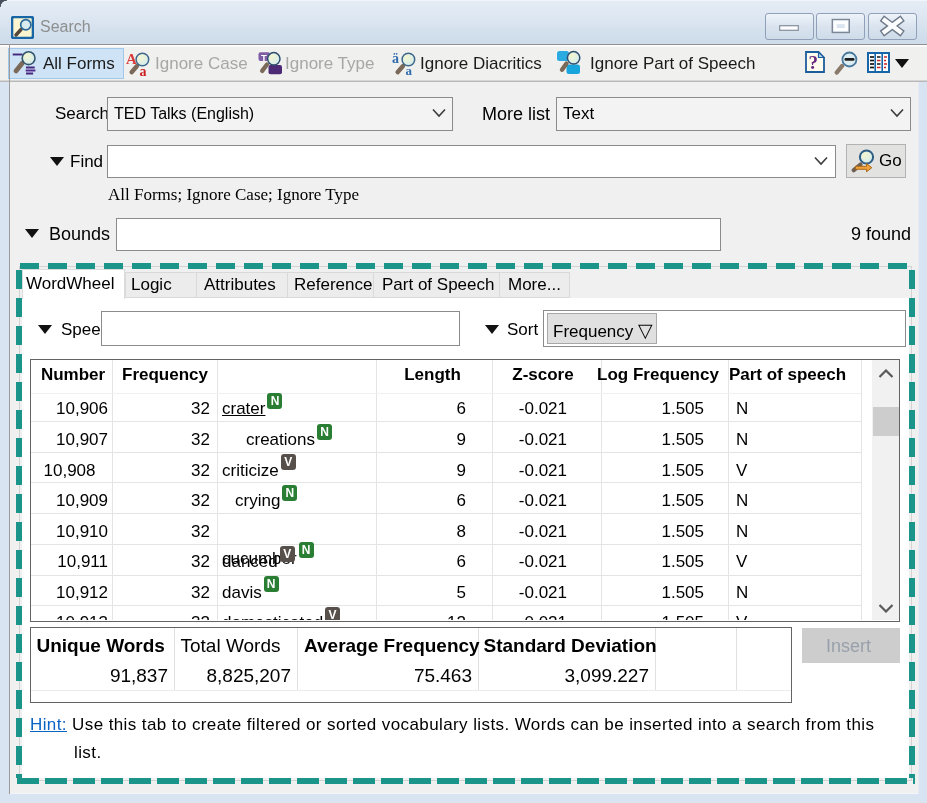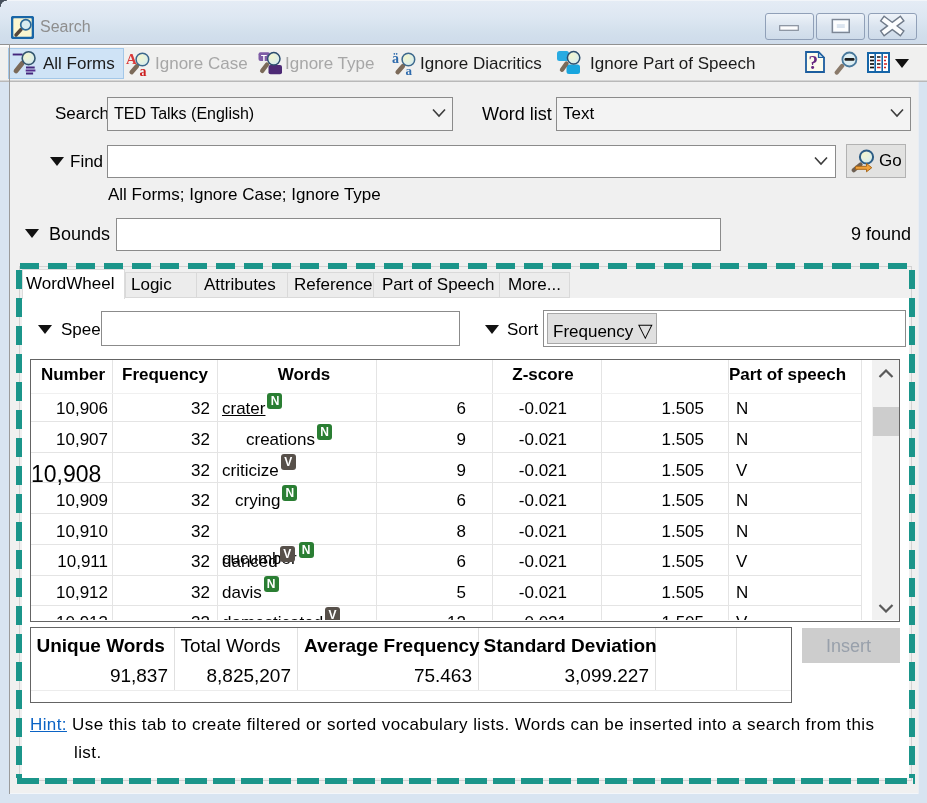--- a/index.html
+++ b/index.html
@@ -143,41 +143,41 @@
 <div class="abs" style="left:9px;top:44px;width:1px;height:750px;background:#9b9b9b;"></div>
 <div class="abs" style="left:10px;top:792.5px;width:908px;height:1.5px;background:#f3f6fa;"></div>
 <div class="abs" style="left:918px;top:82px;width:1px;height:712px;background:#e9edf3;"></div>
 
 <div class="abs lbl" style="left:55px;top:104px;">Search</div>
 <div class="abs combo" style="left:107px;top:97px;width:346px;height:34px;"></div>
 <div class="abs" style="left:114px;top:105px;font-size:16px;">TED Talks (English)</div>
 <svg class="abs" style="left:432px;top:108px;" width="14" height="10" viewBox="0 0 14 10">
     <path d="M 1 1.5 L 7 8 L 13 1.5" fill="none" stroke="#3c3c3c" stroke-width="1.6"></path>
   </svg>
-<div class="abs" style="left:482px;top:103.5px;font-size:18px;">Word list</div>
+<div class="abs" style="left:482px;top:103.5px;font-size:18px;">More list</div>
 <div class="abs combo" style="left:556px;top:97px;width:355px;height:34px;"></div>
 <div class="abs lbl" style="left:563px;top:104px;">Text</div>
 <svg class="abs" style="left:890px;top:108px;" width="14" height="10" viewBox="0 0 14 10">
     <path d="M 1 1.5 L 7 8 L 13 1.5" fill="none" stroke="#3c3c3c" stroke-width="1.6"></path>
   </svg>
 
 <div class="abs" style="left:50px;top:157px;width:0;height:0;border-left:7px solid transparent;border-right:7px solid transparent;border-top:9px solid #111;"></div>
 <div class="abs lbl" style="left:70px;top:152px;">Find</div>
 <div class="abs combow" style="left:107px;top:145px;width:729px;height:33px;"></div>
 <svg class="abs" style="left:814px;top:156px;" width="14" height="10" viewBox="0 0 14 10">
     <path d="M 1 1.5 L 7 8 L 13 1.5" fill="none" stroke="#3c3c3c" stroke-width="1.6"></path>
   </svg>
 <div class="abs" style="left:846px;top:144px;width:60px;height:34px;background:#e2e2e1;border:1px solid #b2b2b2;"></div>
 <svg class="abs" style="left:851px;top:147px;" width="28" height="28" viewBox="0 0 28 28">
   <line x1="9.5" y1="17.5" x2="2.8" y2="23.2" stroke="#6e6053" stroke-width="4.2" stroke-linecap="round"></line>
   <circle cx="15.5" cy="10" r="6.6" fill="url(#lens)" stroke="#2d5d85" stroke-width="2"></circle>
   <path d="M 4.5 19.3 L 15.5 19.3 L 15.5 16.5 L 20.8 20.7 L 15.5 24.8 L 15.5 22.3 L 4.5 22.3 Z" fill="#f0a13a" stroke="#a8681a" stroke-width="1"></path>
 </svg>
 <div class="abs lbl" style="left:879px;top:151px;">Go</div>
-<div class="abs lbl" style="left:108px;top:185px;">All Forms; Ignore Case; Ignore Type</div>
+<div class="abs lbl" style="left:108px;top:185px;font-family:Liberation Serif, serif;">All Forms; Ignore Case; Ignore Type</div>
 
 <div class="abs" style="left:25px;top:229px;width:0;height:0;border-left:7px solid transparent;border-right:7px solid transparent;border-top:9px solid #111;"></div>
 <div class="abs" style="left:49px;top:224px;font-size:18px;">Bounds</div>
 <div class="abs combow" style="left:116px;top:218px;width:605px;height:33px;"></div>
 <div class="abs" style="left:811px;top:224px;width:100px;text-align:right;font-size:18px;">9 found</div>
 
 <div class="abs" style="left:19px;top:266px;width:893px;height:515px;border:1px solid #d2d2d2;"></div>
 <div class="abs" style="left:16px;top:263px;width:899px;height:6px;background:repeating-linear-gradient(90deg,transparent 0 4px,#1b958a 4px 23px,transparent 23px 28px);"></div>
 <div class="abs" style="left:16px;top:778px;width:899px;height:6px;background:repeating-linear-gradient(90deg,transparent 0 1px,#1b958a 1px 23px,transparent 23px 28px);"></div>
 <div class="abs" style="left:16px;top:263px;width:6px;height:515px;background:repeating-linear-gradient(180deg,transparent 0 7px,#1b958a 7px 26px,transparent 26px 28px);"></div>
@@ -220,38 +220,39 @@
 <div class="abs" style="left:0;top:33px;width:830px;height:1px;background:#f0f0f0;"></div>
 <div class="abs" style="left:0;top:61px;width:830px;height:1px;background:#e4e4e4;"></div>
 <div class="abs" style="left:0;top:91.5px;width:830px;height:1px;background:#e4e4e4;"></div>
 <div class="abs" style="left:0;top:122px;width:830px;height:1px;background:#e4e4e4;"></div>
 <div class="abs" style="left:0;top:152.5px;width:830px;height:1px;background:#e4e4e4;"></div>
 <div class="abs" style="left:0;top:183.5px;width:830px;height:1px;background:#e4e4e4;"></div>
 <div class="abs" style="left:0;top:214.5px;width:830px;height:1px;background:#e4e4e4;"></div>
 <div class="abs" style="left:0;top:245px;width:830px;height:1px;background:#e4e4e4;"></div>
 <div class="abs" style="left:-108px;top:5px;width:300px;text-align:center;font-size:17px;font-weight:bold;">Number</div>
 <div class="abs" style="left:-16px;top:5px;width:300px;text-align:center;font-size:17px;font-weight:bold;">Frequency</div>
-<div class="abs" style="left:123px;top:5px;width:300px;text-align:center;font-size:17px;font-weight:bold;">Words</div>
+<div class="abs" style="left:251.5px;top:5px;width:300px;text-align:center;font-size:17px;font-weight:bold;">Length</div>
 <div class="abs" style="left:362px;top:5px;width:300px;text-align:center;font-size:17px;font-weight:bold;">Z-score</div>
+<div class="abs" style="left:477px;top:5px;width:300px;text-align:center;font-size:17px;font-weight:bold;">Log Frequency</div>
 <div class="abs" style="left:606.5px;top:5px;width:300px;text-align:center;font-size:17px;font-weight:bold;">Part of speech</div>
 <div class="abs" style="left:0;top:39.4px;width:77px;text-align:right;font-size:17px;">10,906</div>
 <div class="abs" style="left:100px;top:39.4px;width:79px;text-align:right;font-size:17px;">32</div>
 <div class="abs" style="left:191px;top:39.4px;font-size:17px;text-decoration:underline;">crater<span style="display:inline-block;position:relative;top:-9.5px;margin-left:2px;width:15px;height:16px;background:#2a7e33;border-radius:3px;color:#fff;font-size:12px;font-weight:bold;text-align:center;line-height:16px;">N</span></div>
 <div class="abs" style="left:356px;top:39.4px;width:79px;text-align:right;font-size:17px;">6</div>
 <div class="abs" style="left:457px;top:39.4px;width:79px;text-align:right;font-size:17px;">-0.021</div>
 <div class="abs" style="left:594px;top:39.4px;width:79px;text-align:right;font-size:17px;">1.505</div>
 <div class="abs" style="left:705px;top:39.4px;font-size:17px;">N</div>
 <div class="abs" style="left:0;top:70.0px;width:77px;text-align:right;font-size:17px;">10,907</div>
 <div class="abs" style="left:100px;top:70.0px;width:79px;text-align:right;font-size:17px;">32</div>
 <div class="abs" style="left:191px;top:70.0px;font-size:17px;margin-left:24px;">creations<span style="display:inline-block;position:relative;top:-9.5px;margin-left:2px;width:15px;height:16px;background:#2a7e33;border-radius:3px;color:#fff;font-size:12px;font-weight:bold;text-align:center;line-height:16px;">N</span></div>
 <div class="abs" style="left:356px;top:70.0px;width:79px;text-align:right;font-size:17px;">9</div>
 <div class="abs" style="left:457px;top:70.0px;width:79px;text-align:right;font-size:17px;">-0.021</div>
 <div class="abs" style="left:594px;top:70.0px;width:79px;text-align:right;font-size:17px;">1.505</div>
 <div class="abs" style="left:705px;top:70.0px;font-size:17px;">N</div>
-<div class="abs" style="left:0;top:100.5px;width:77px;text-align:left;font-size:23px;">10,908</div>
+<div class="abs" style="left:0;top:100.5px;width:77px;text-align:center;font-size:17px;">10,908</div>
 <div class="abs" style="left:100px;top:100.5px;width:79px;text-align:right;font-size:17px;">32</div>
 <div class="abs" style="left:191px;top:100.5px;font-size:17px;">criticize<span style="display:inline-block;position:relative;top:-9.5px;margin-left:2px;width:15px;height:16px;background:#57504a;border-radius:3px;color:#fff;font-size:12px;font-weight:bold;text-align:center;line-height:16px;">V</span></div>
 <div class="abs" style="left:356px;top:100.5px;width:79px;text-align:right;font-size:17px;">9</div>
 <div class="abs" style="left:457px;top:100.5px;width:79px;text-align:right;font-size:17px;">-0.021</div>
 <div class="abs" style="left:594px;top:100.5px;width:79px;text-align:right;font-size:17px;">1.505</div>
 <div class="abs" style="left:705px;top:100.5px;font-size:17px;">V</div>
 <div class="abs" style="left:0;top:131.1px;width:77px;text-align:right;font-size:17px;">10,909</div>
 <div class="abs" style="left:100px;top:131.1px;width:79px;text-align:right;font-size:17px;">32</div>
 <div class="abs" style="left:191px;top:131.1px;font-size:17px;margin-left:13px;">crying<span style="display:inline-block;position:relative;top:-9.5px;margin-left:2px;width:15px;height:16px;background:#2a7e33;border-radius:3px;color:#fff;font-size:12px;font-weight:bold;text-align:center;line-height:16px;">N</span></div>
 <div class="abs" style="left:356px;top:131.1px;width:79px;text-align:right;font-size:17px;">6</div>

